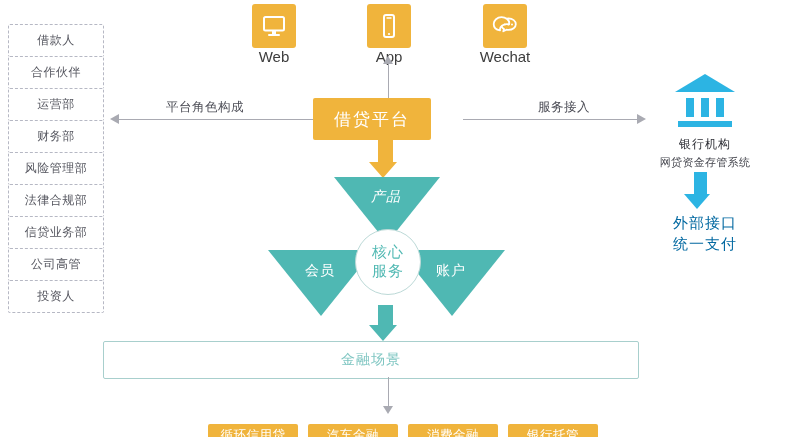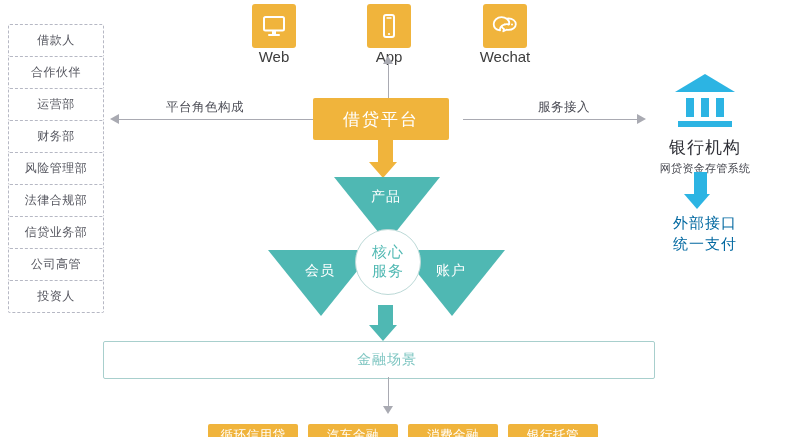--- a/index.html
+++ b/index.html
@@ -59,21 +59,21 @@
     font-size: 15px;
     color: #3d3d3d;
     font-family: "Liberation Sans", sans-serif;
   }
 
   
   #platform-box {
     position: absolute;
     left: 313px;
     top: 98px;
-    width: 136px;
+    width: 118px;
     height: 42px;
     background: #f0b43c;
     display: flex;
     align-items: center;
     justify-content: center;
     color: #ffffff;
     font-size: 17px;
     letter-spacing: 2px;
     border-radius: 2px;
   }
@@ -119,21 +119,21 @@
 
   
   #bank-group {
     position: absolute;
     left: 620px;
     top: 72px;
     width: 170px;
     text-align: center;
   }
   #bank-title {
-    font-size: 17px;
+    font-size: 12px;
     color: #2f3037;
     margin-top: 4px;
     letter-spacing: 1px;
   }
   #bank-sub {
     font-size: 11px;
     color: #45464e;
     margin-top: 2px;
     letter-spacing: 0.3px;
   }
@@ -192,21 +192,20 @@
     height: 36px;
     border: 1px solid #a8cfcd;
     background: #ffffff;
     display: flex;
     align-items: center;
     justify-content: center;
     color: #7fc6c2;
     font-size: 14px;
     letter-spacing: 1px;
     border-radius: 2px;
-    padding-left: 16px;
   }
 
   
   #product-row {
     position: absolute;
     left: 208px;
     top: 424px;
     width: 390px;
     display: flex;
     justify-content: space-between;
@@ -315,21 +314,21 @@
     <div>外部接口</div>
     <div>统一支付</div>
   </div>
 
   <div class="block-arrow" style="left:375px; top:140px;">
     <div class="shaft" style="width:15px; height:22px; background:#f0b43c;"></div>
     <div class="head" style="border-left:14px solid transparent; border-right:14px solid transparent; border-top:16px solid #f0b43c; margin-left:-6.5px;"></div>
   </div>
 
   <div class="tri" style="left:334px; top:177px;"></div>
-  <div class="tri-label" style="left:371px; top:188px;">产品</div>
+  <div class="tri-label" style="left:371px; top:188px;font-style:italic;">产品</div>
 
   <div class="tri" style="left:268px; top:250px;"></div>
   <div class="tri-label" style="left:305px; top:262px;">会员</div>
 
   <div class="tri" style="left:399px; top:250px;"></div>
   <div class="tri-label" style="left:436px; top:262px;">账户</div>
 
   <div id="core-circle">
     <span>核心</span>
     <span>服务</span>

